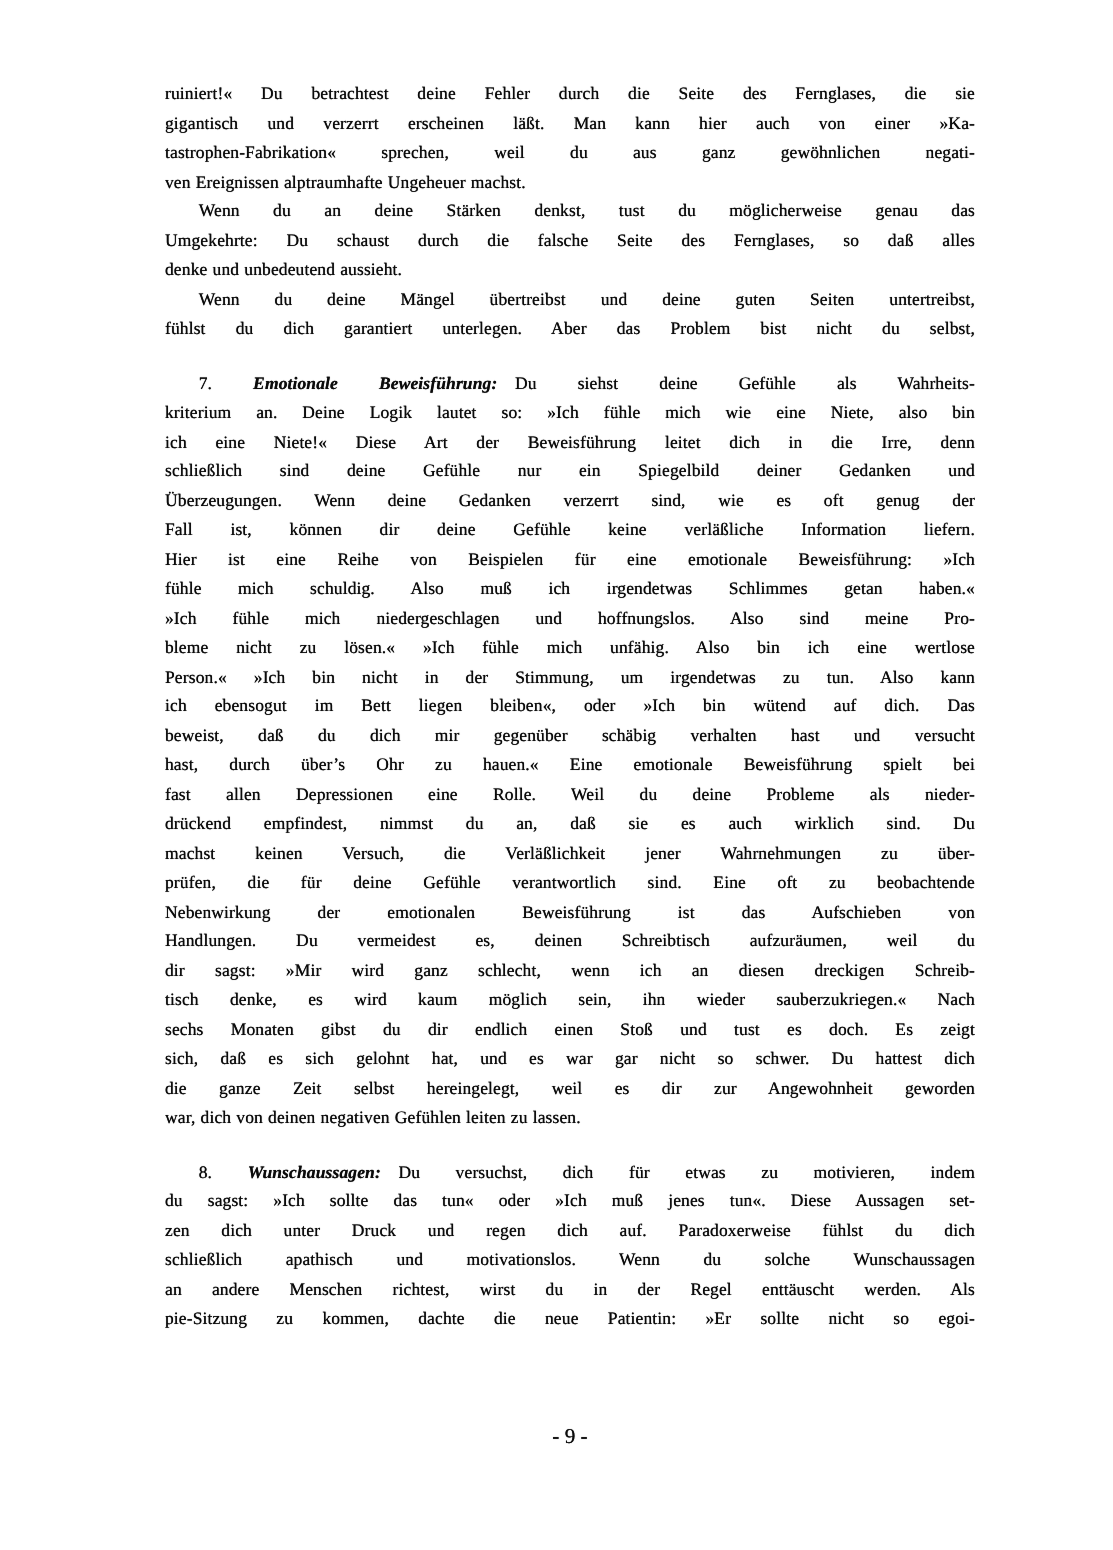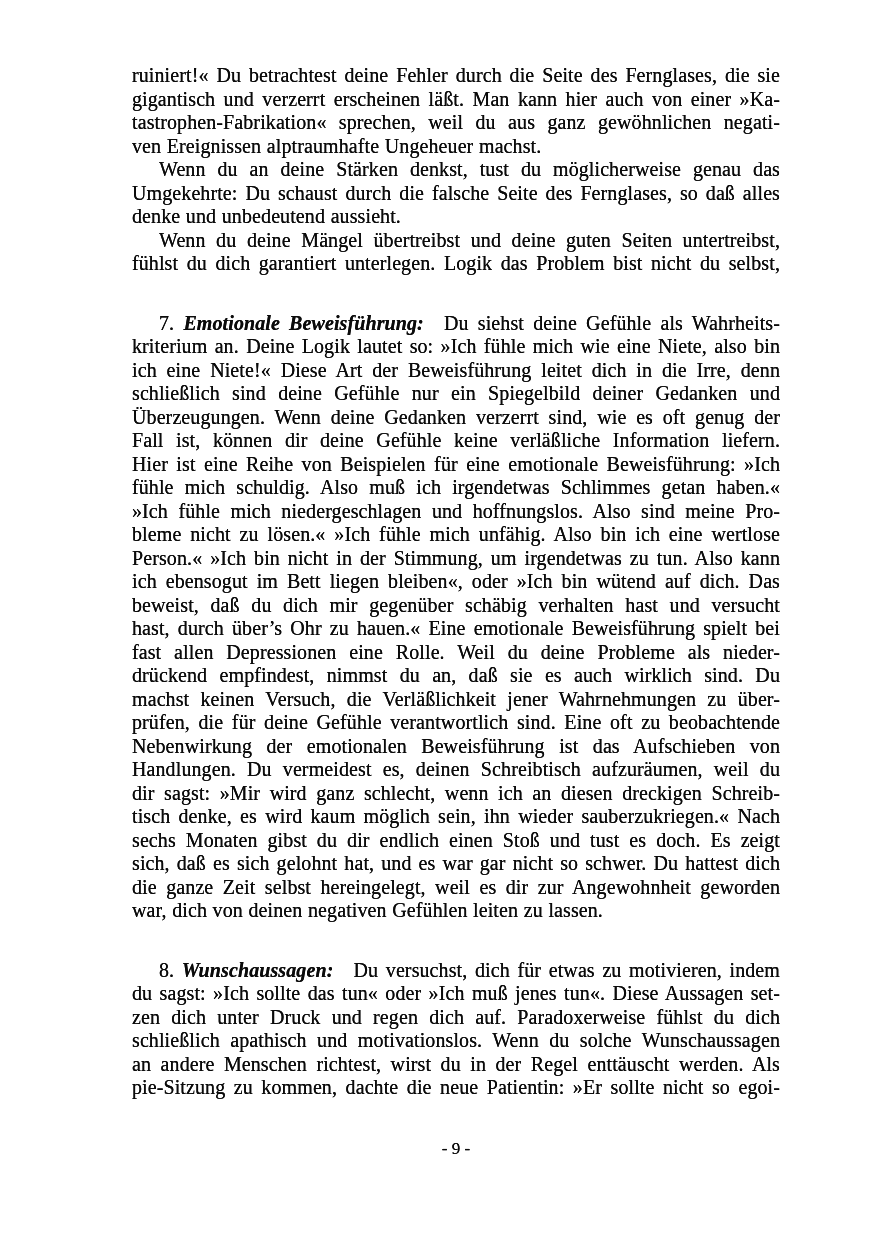--- a/index.html
+++ b/index.html
@@ -22,23 +22,23 @@
     height: 1240px;
     background: #ffffff;
   }
   .textblock {
     position: absolute;
     left: 132px;
     top: 64px;
     width: 648px;
   }
   .paragraph { margin: 0; padding: 0; }
-  .paragraph.space-before { margin-top: 36px; }
+  .paragraph.space-before { margin-top: 20px; }
   .line {
-    font-size: 20px;
+    font-size: 14px;
     line-height: 23.5px;
     height: 23.5px;
     overflow: hidden;
     white-space: normal;
     text-align: justify;
     text-align-last: justify;
     hyphens: none;
     letter-spacing: 0.1px;
     word-spacing: 0.5px;
     text-shadow: 0 0 0.55px currentColor; 
@@ -77,21 +77,21 @@
         <div class="line"><span>tastrophen-Fabrikation« sprechen, weil du aus ganz gewöhnlichen negati-</span></div>
         <div class="line para-end"><span>ven Ereignissen alptraumhafte Ungeheuer machst.</span></div>
       </div>
       <div class="paragraph">
         <div class="line indent-first"><span>Wenn du an deine Stärken denkst, tust du möglicherweise genau das</span></div>
         <div class="line"><span>Umgekehrte: Du schaust durch die falsche Seite des Fernglases, so daß alles</span></div>
         <div class="line para-end"><span>denke und unbedeutend aussieht.</span></div>
       </div>
       <div class="paragraph">
         <div class="line indent-first"><span>Wenn du deine Mängel übertreibst und deine guten Seiten untertreibst,</span></div>
-        <div class="line"><span>fühlst du dich garantiert unterlegen. Logik das Problem bist nicht du selbst,</span></div>
+        <div class="line"><span>fühlst du dich garantiert unterlegen. Aber das Problem bist nicht du selbst,</span></div>
       </div>
       <div class="paragraph space-before">
         <div class="line indent-first"><span>7. </span><span class="lead">Emotionale Beweisführung:</span><span> Du siehst deine Gefühle als Wahrheits-</span></div>
         <div class="line"><span>kriterium an. Deine Logik lautet so: »Ich fühle mich wie eine Niete, also </span><span class="em">bin</span></div>
         <div class="line"><span>ich eine Niete!« Diese Art der Beweisführung leitet dich in die Irre, denn</span></div>
         <div class="line"><span>schließlich sind deine Gefühle nur ein Spiegelbild deiner Gedanken und</span></div>
         <div class="line"><span>Überzeugungen. Wenn deine Gedanken verzerrt sind, wie es oft genug der</span></div>
         <div class="line"><span>Fall ist, können dir deine Gefühle keine verläßliche Information liefern.</span></div>
         <div class="line"><span>Hier ist eine Reihe von Beispielen für eine emotionale Beweisführung: »Ich</span></div>
         <div class="line"><span>fühle mich schuldig. Also muß ich irgendetwas Schlimmes getan haben.«</span></div>

